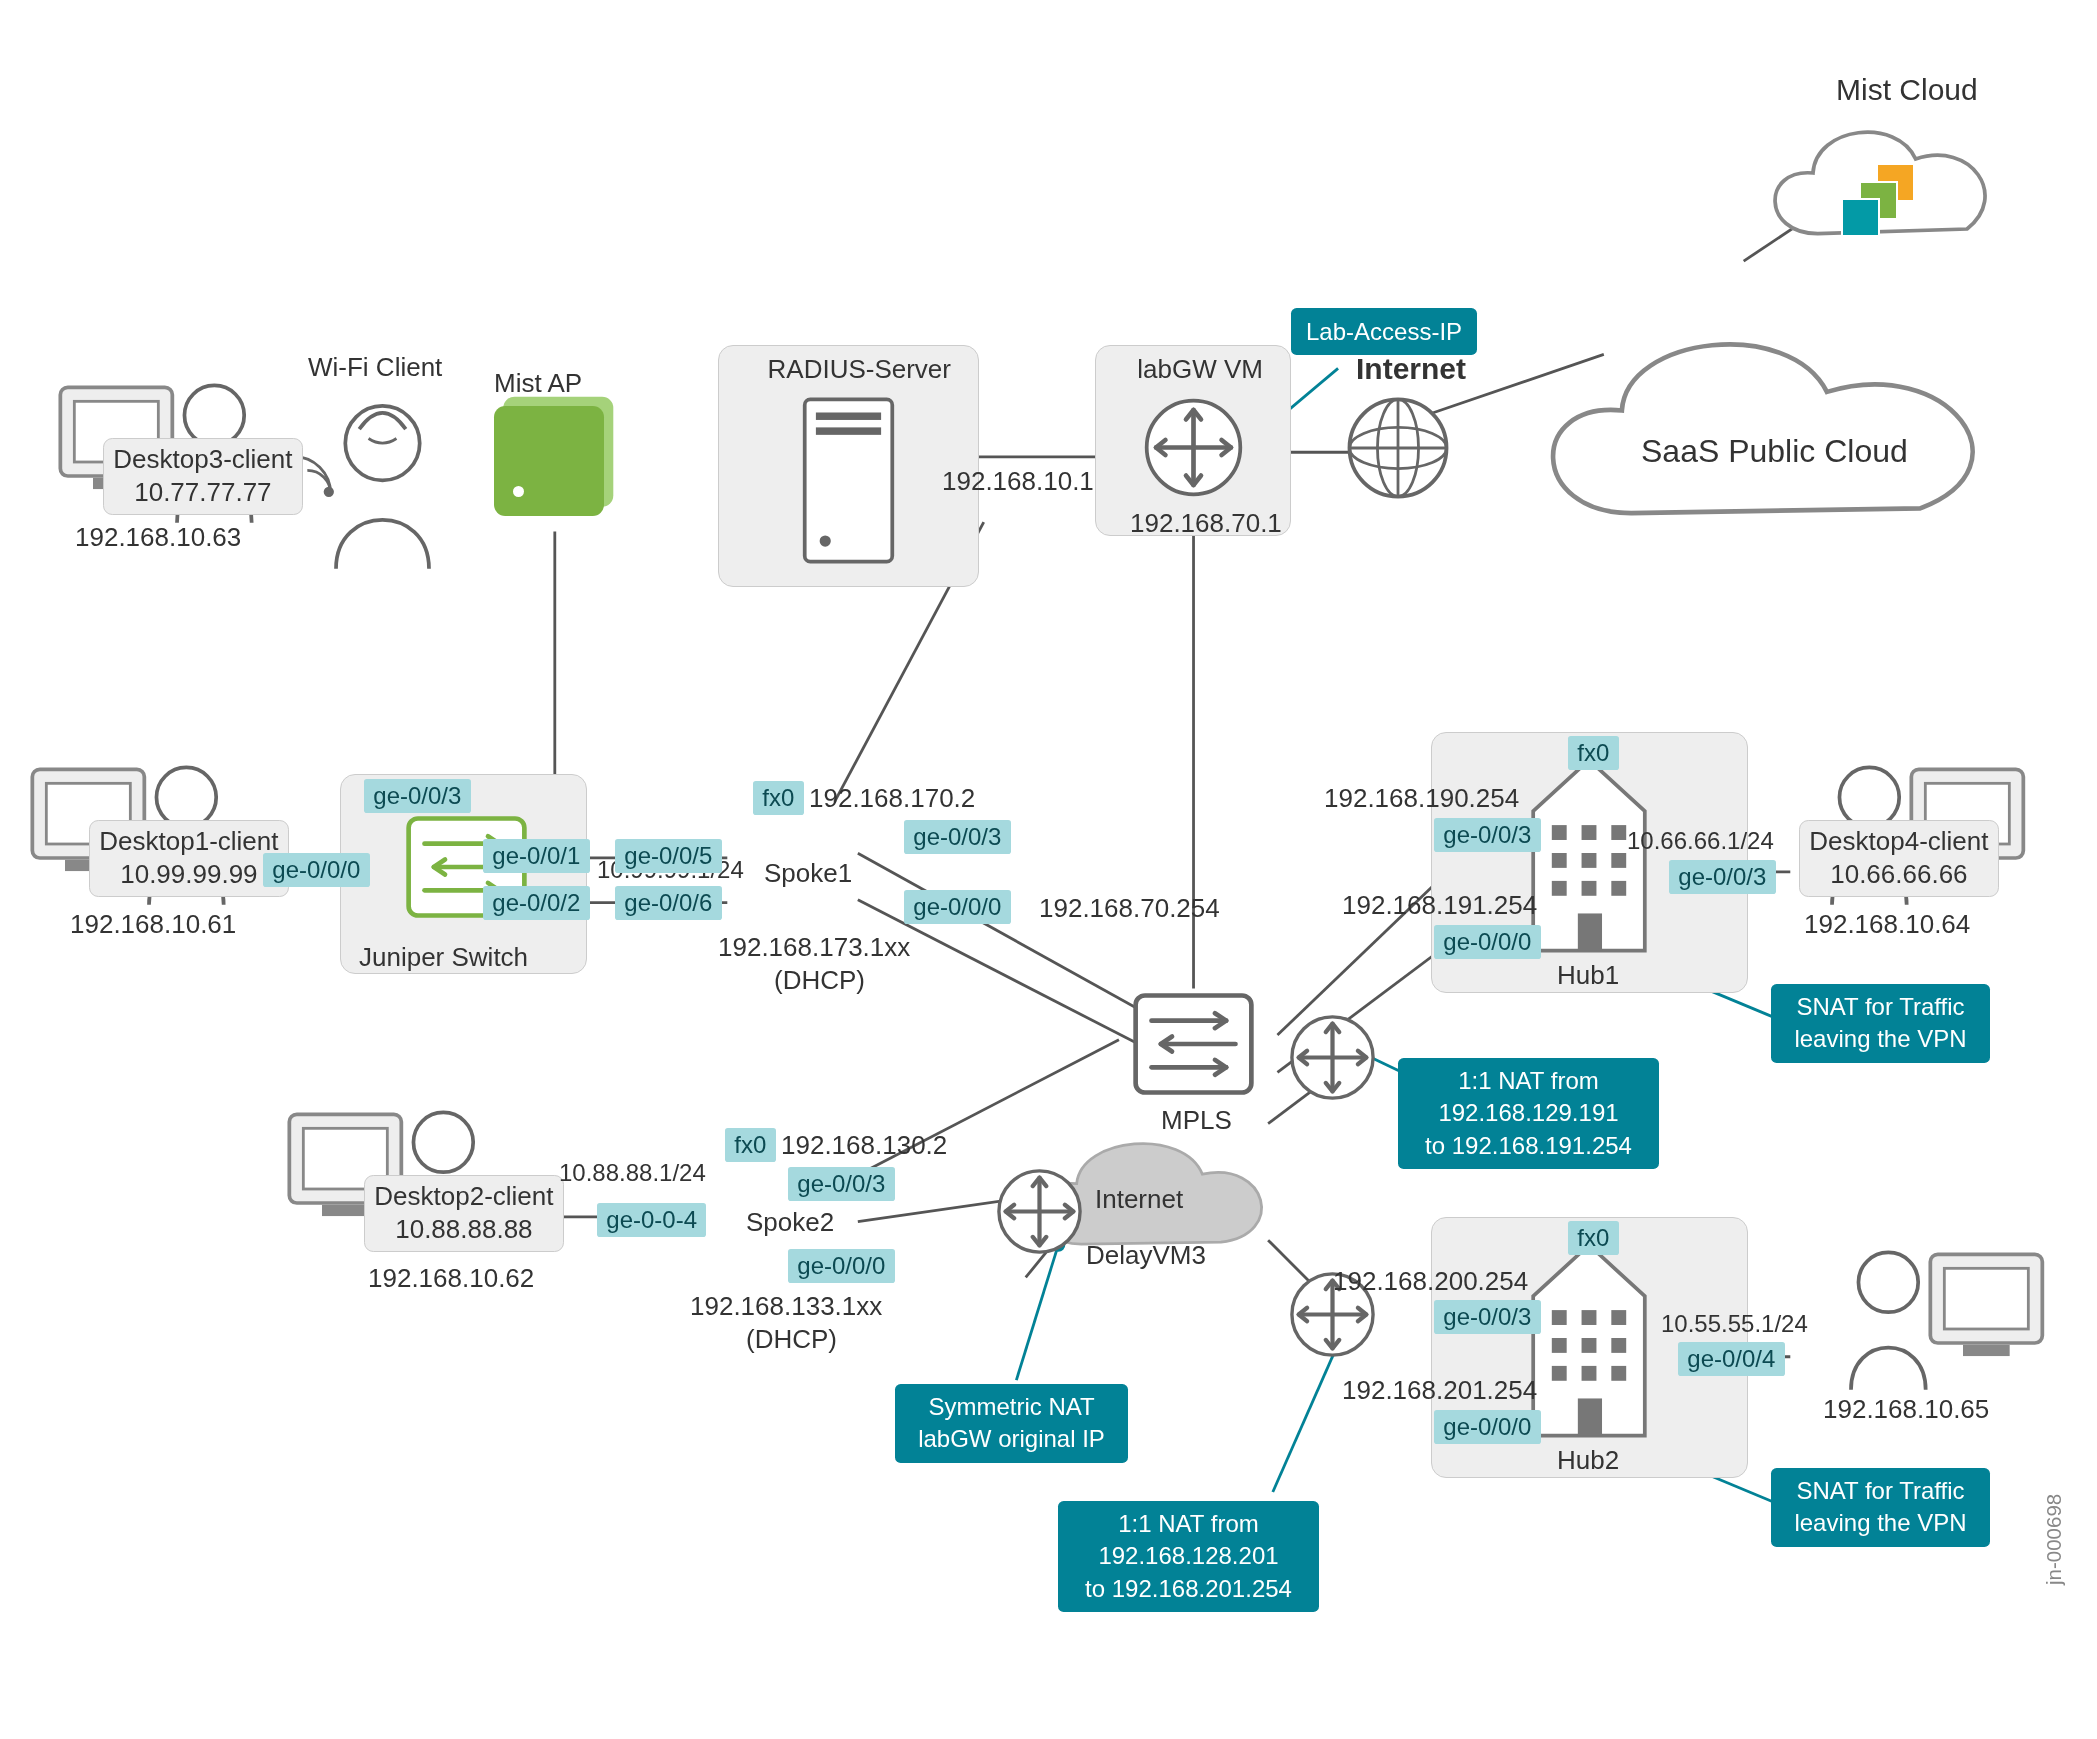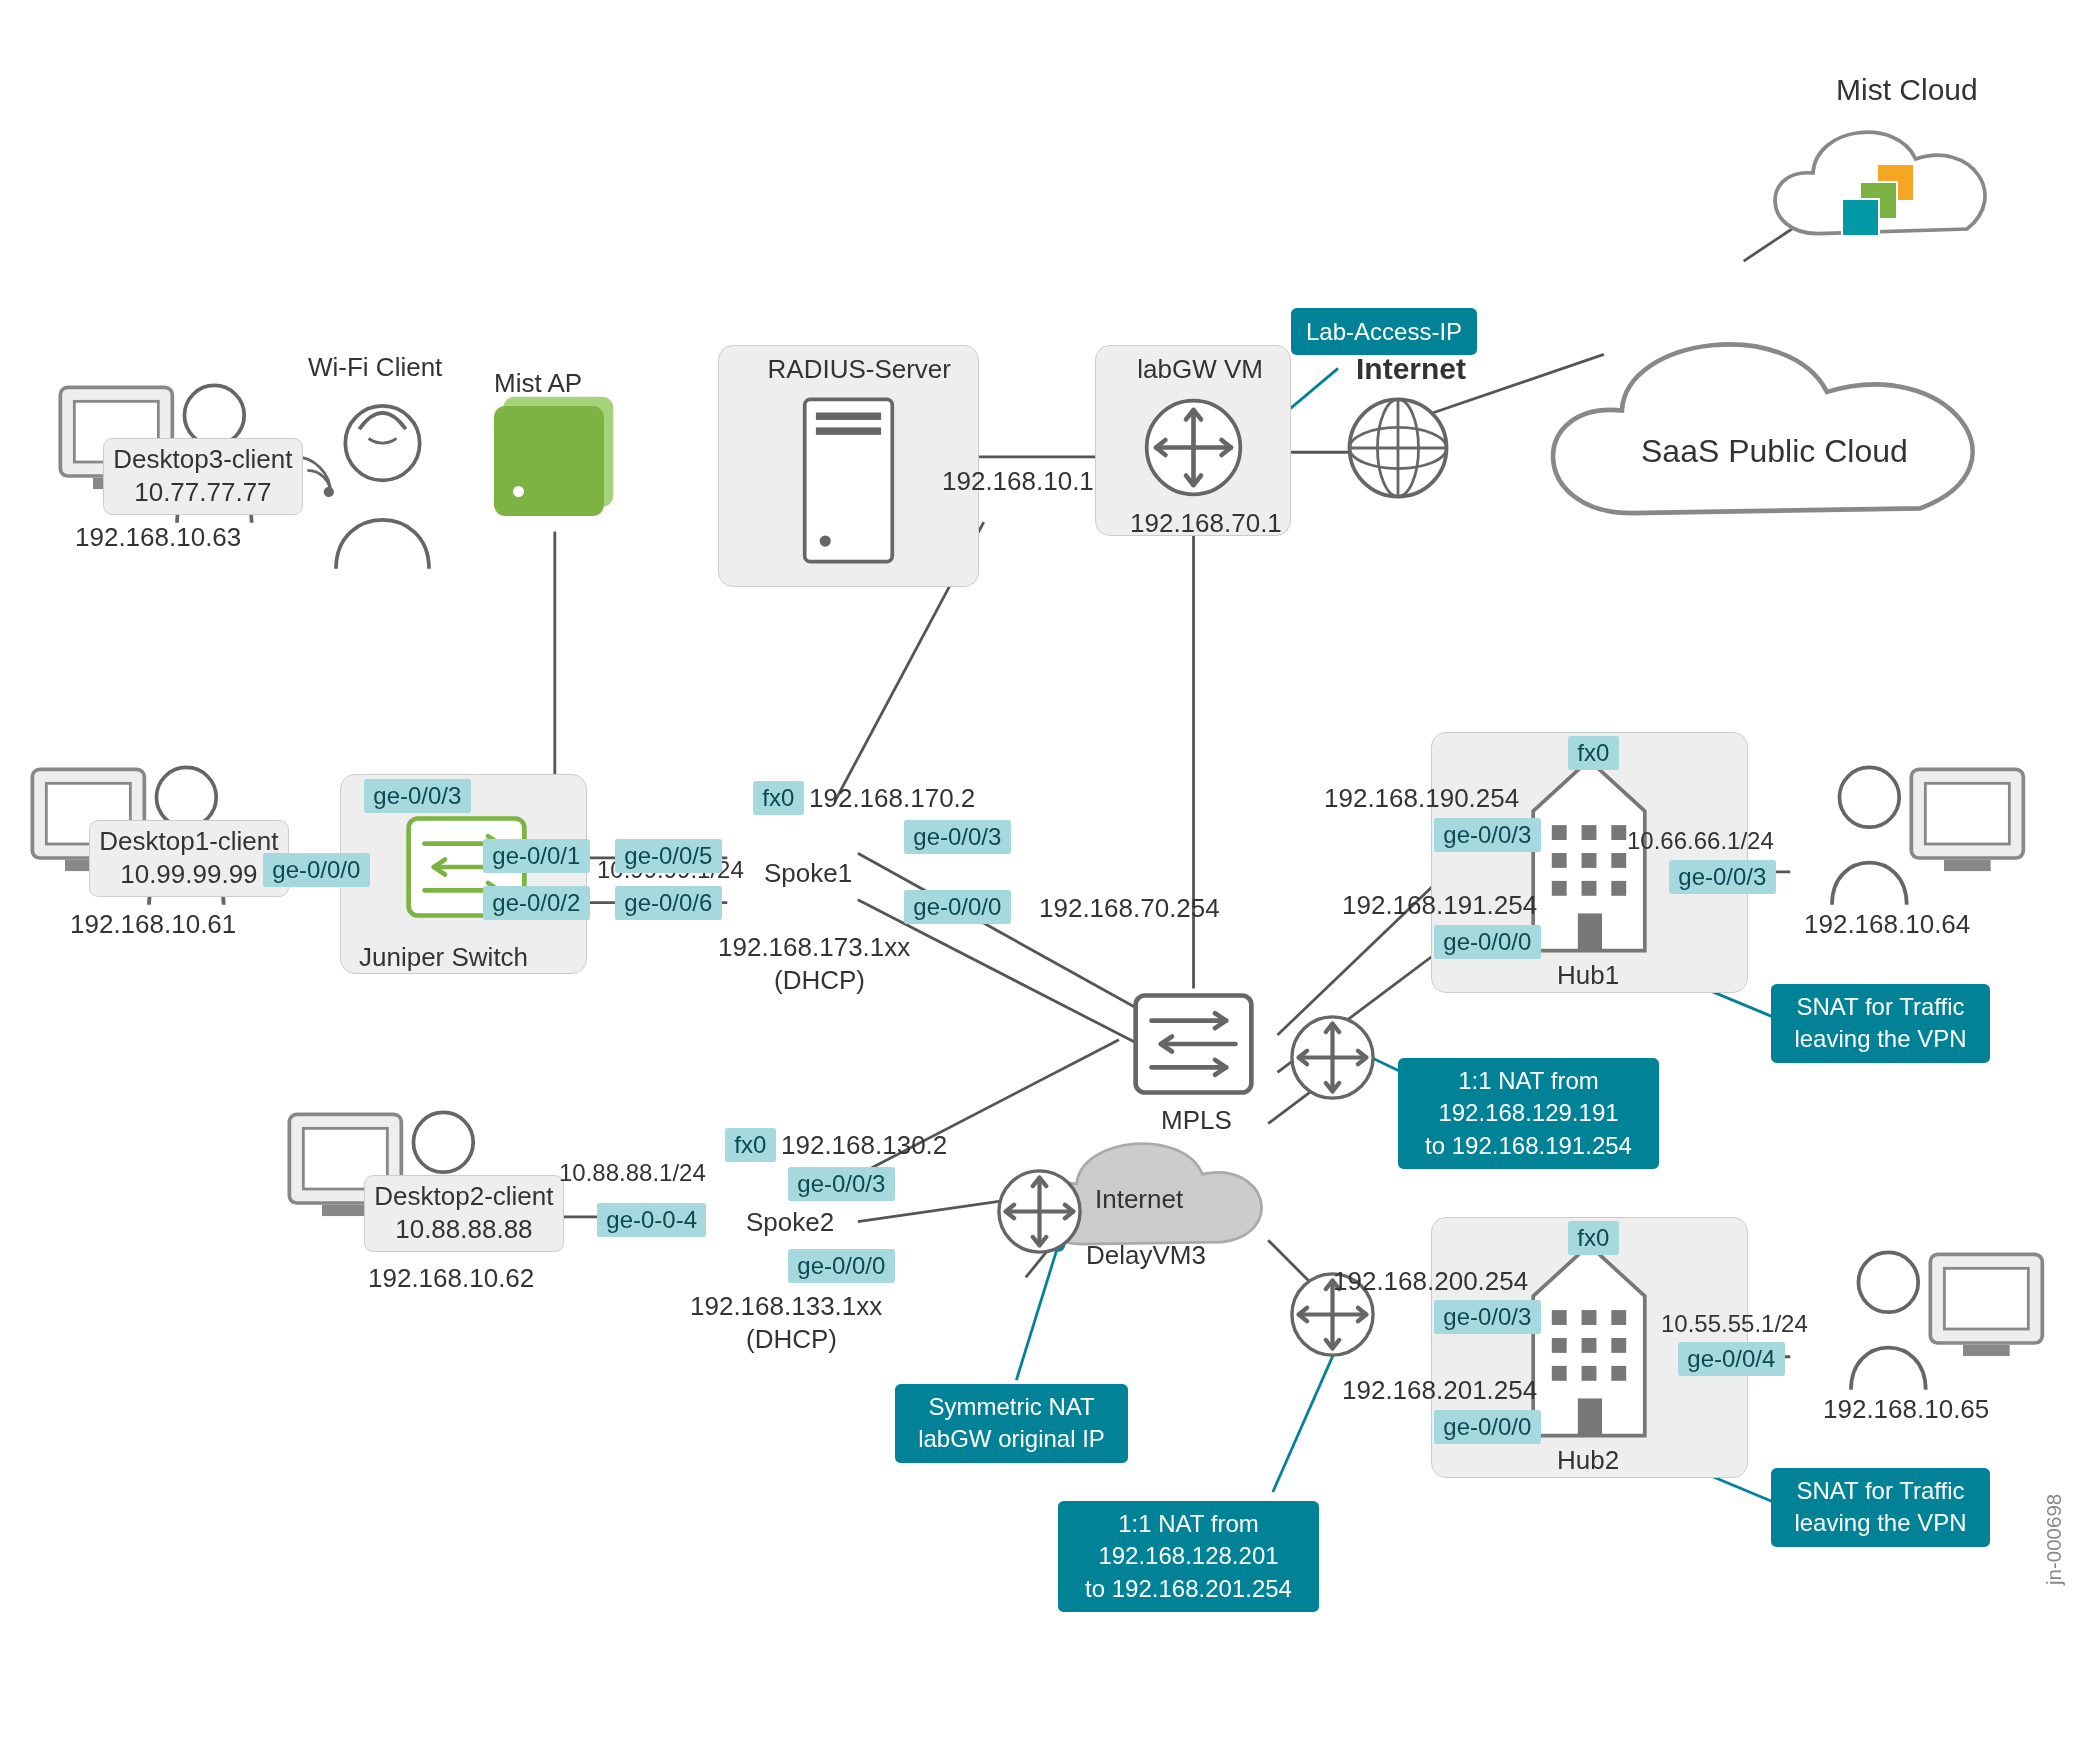--- a/index.html
+++ b/index.html
@@ -214,20 +214,24 @@
 
 <div class="desktop-user" style="left:1790px; top:746px;">
   <svg width="252" height="168" viewBox="0 0 270 180">
     <rect x="130" y="25" width="120" height="95" rx="8" fill="#eee" stroke="#888" stroke-width="4"></rect>
     <rect x="145" y="40" width="90" height="65" fill="#fff" stroke="#888" stroke-width="3"></rect>
     <rect x="165" y="122" width="50" height="12" fill="#888"></rect>
     <circle cx="85" cy="55" r="32" fill="#fff" stroke="#666" stroke-width="4"></circle>
     <path d="M45 170 C45 110 125 110 125 170" fill="#fff" stroke="#666" stroke-width="4"></path>
   </svg>
 </div>
+<div class="label ip-bg" style="left:1799px; top:820px; text-align:center; line-height:1.3;">
+  <span>Desktop4-client</span><br>
+  <span>10.66.66.66</span>
+</div>
 <div class="label" style="left:1804px; top:909px;">192.168.10.64</div>
 
 <div class="desktop-user" style="left:1809px; top:1231px;">
   <svg width="252" height="168" viewBox="0 0 270 180">
     <rect x="130" y="25" width="120" height="95" rx="8" fill="#eee" stroke="#888" stroke-width="4"></rect>
     <rect x="145" y="40" width="90" height="65" fill="#fff" stroke="#888" stroke-width="3"></rect>
     <rect x="165" y="122" width="50" height="12" fill="#888"></rect>
     <circle cx="85" cy="55" r="32" fill="#fff" stroke="#666" stroke-width="4"></circle>
     <path d="M45 170 C45 110 125 110 125 170" fill="#fff" stroke="#666" stroke-width="4"></path>
   </svg>

